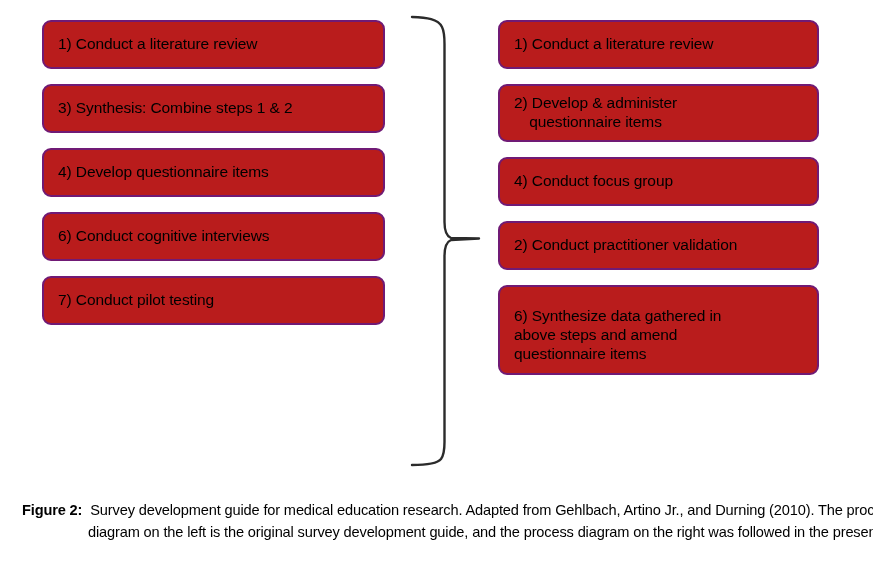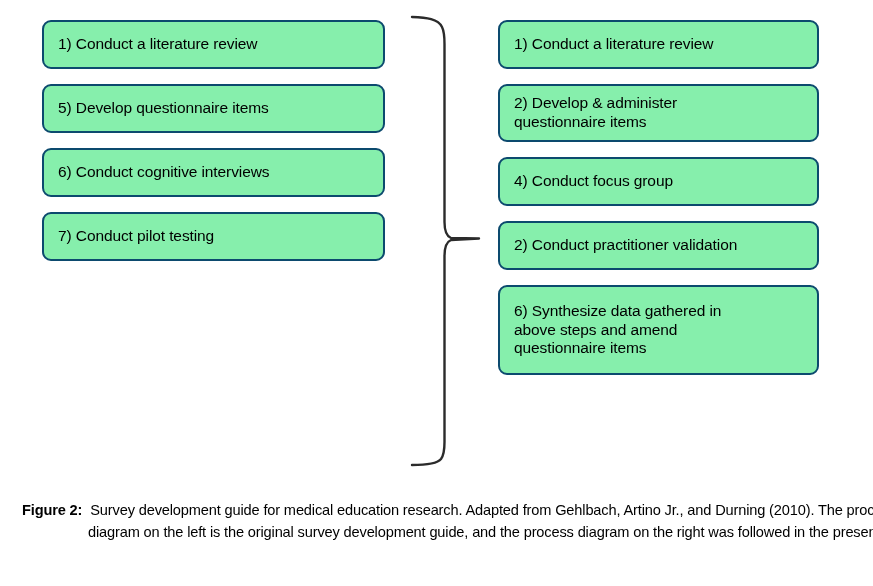--- a/index.html
+++ b/index.html
@@ -38,23 +38,23 @@
   }
 
   #right-column {
     left: 498px;
     top: 20px;
     width: 321px;
   }
 
   .process-box {
     box-sizing: border-box;
-    border: 2px solid #0c4a6e;
+    border: 2px solid #701a75;
     border-radius: 9px;
-    background: #86efac;
+    background: #b91c1c;
     padding: 9px 12px 9px 14px;
     font-size: 15.5px;
     line-height: 1.22;
     letter-spacing: -0.1px;
     color: #000000;
     display: flex;
     align-items: flex-start;
   }
 
   #left-column .process-box {
@@ -73,24 +73,25 @@
 
   #right-column .process-box.h1 {
     height: 49px;
     align-items: center;
     padding-top: 0;
     padding-bottom: 0;
   }
   #right-column .process-box.h2 {
     height: 58px;
     align-items: center;
+    text-align: center;
   }
   #right-column .process-box.h3 {
     height: 90px;
-    align-items: center;
+    align-items: flex-end;
   }
 
   .box-text {
     display: block;
     white-space: pre-line;
   }
 
   
   #brace {
     position: absolute;
@@ -125,21 +126,24 @@
 </head>
 <body>
 
 <div id="figure-area">
 
   <div id="left-column" class="column">
     <div class="process-box">
       <span class="box-text">1) Conduct a literature review</span>
     </div>
     <div class="process-box">
-      <span class="box-text">5) Develop questionnaire items</span>
+      <span class="box-text">3) Synthesis: Combine steps 1 &amp; 2</span>
+    </div>
+    <div class="process-box">
+      <span class="box-text">4) Develop questionnaire items</span>
     </div>
     <div class="process-box">
       <span class="box-text">6) Conduct cognitive interviews</span>
     </div>
     <div class="process-box">
       <span class="box-text">7) Conduct pilot testing</span>
     </div>
   </div>
 
   <div id="brace">

